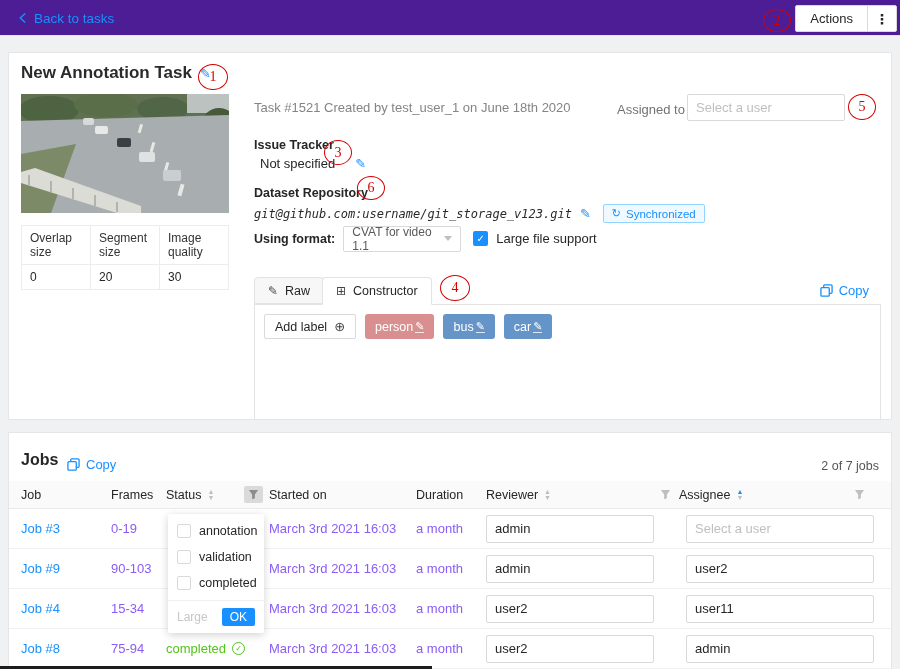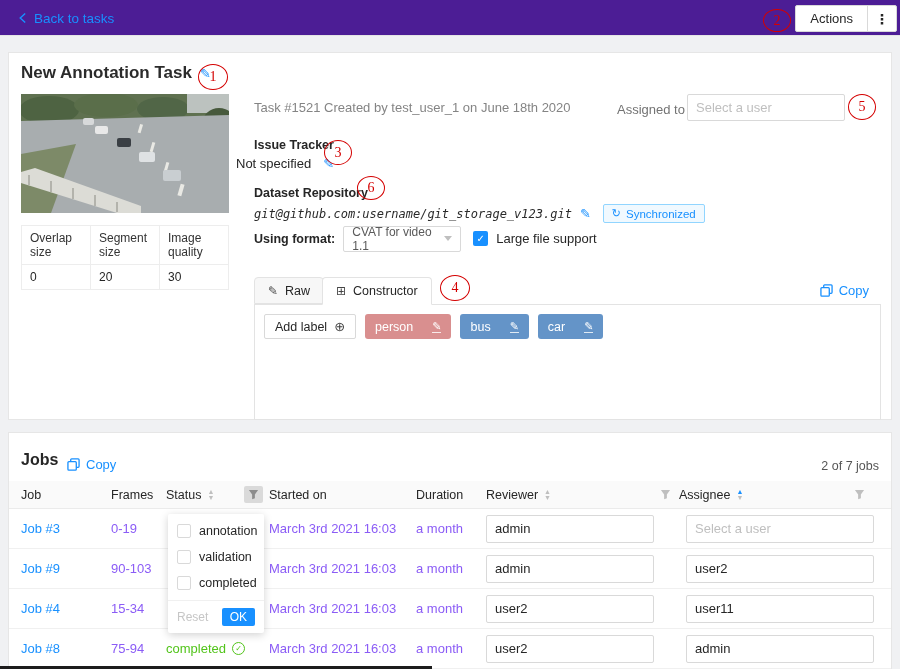--- a/index.html
+++ b/index.html
@@ -27,21 +27,21 @@
   .params-table th, .params-table td { border:1px solid #ededed; font-size:12px; padding:5px 8px; text-align:left; font-weight:400; color:#333; width:33%; }
   .params-table td { color:#262626; }
 
   .meta { position:absolute; left:245px; top:47px; font-size:13px; color:#848484; }
   .assigned-label { position:absolute; left:608px; top:49px; font-size:13px; color:#737373; }
   .assignee-input { position:absolute; left:678px; top:41px; width:158px; height:27px; border:1px solid #d9d9d9; border-radius:2px; font-size:13px; padding:0 8px; color:#262626; font-family:inherit; }
   input::placeholder { color:#bfbfbf; }
 
   .sec-label { position:absolute; font-size:12.5px; font-weight:700; color:#262626; }
   .issue-label { left:245px; top:85px; }
-  .issue-value { position:absolute; left:227px; top:103px; font-size:13px; display:flex; align-items:center; gap:12px; }
+  .issue-value { position:absolute; left:251px; top:103px; font-size:13px; display:flex; align-items:center; gap:20px; }
   .repo-label { left:245px; top:133px; }
   .repo-row { position:absolute; left:245px; top:151px; display:flex; align-items:center; gap:8px; }
   .repo-url { font-family:"DejaVu Sans Mono",monospace; font-style:italic; font-size:12px; color:#2b2b2b; }
   .sync-badge { display:flex; align-items:center; gap:5px; background:#f0f9ff; border:1px solid #91d5ff; color:#1890ff; border-radius:2px; font-size:11.5px; padding:2px 8px; margin-left:4px; }
   .sync-icon { font-size:11px; }
 
   .format-row { position:absolute; left:245px; top:172px; height:27px; display:flex; align-items:center; }
   .format-label { font-size:12.5px; font-weight:700; margin-right:8px; }
   .format-select { width:118px; height:26px; border:1px solid #d9d9d9; border-radius:2px; display:flex; align-items:center; justify-content:space-between; padding:0 8px; font-size:12px; color:#595959; cursor:pointer; }
   .caret-down { width:0; height:0; border-left:4px solid transparent; border-right:4px solid transparent; border-top:5px solid #bfbfbf; }
@@ -51,21 +51,21 @@
   .tab { position:absolute; top:224px; height:27px; display:flex; align-items:center; gap:7px; padding:0 13px; font-size:12.5px; border:1px solid #e3e3e3; border-radius:4px 4px 0 0; cursor:pointer; color:#262626; }
   .tab-raw { left:245px; background:#f7f7f7; }
   .tab-constructor { left:313px; background:#fff; height:28px; border-bottom:1px solid #fff; z-index:2; }
   .tab-icon { font-size:12px; color:#454545; }
   .copy-link { color:#1890ff; font-size:13px; display:flex; align-items:center; gap:6px; cursor:pointer; }
   .copy-top { position:absolute; right:22px; top:230px; }
 
   .label-box { position:absolute; left:245px; top:251px; width:627px; height:116px; border:1px solid #e3e3e3; background:#fff; padding:9px; display:flex; align-items:flex-start; }
   .add-label-btn { height:25px; border:1px solid #d9d9d9; border-radius:2px; background:#fff; display:flex; align-items:center; gap:7px; padding:0 10px; font-size:12.5px; cursor:pointer; }
   .plus-icon { font-size:13px; color:#434343; }
-  .chip { height:25px; border-radius:3px; color:#fff; font-size:12.5px; padding:0 10px; display:flex; align-items:center; gap:19px; margin-left:9px; cursor:pointer; }
+  .chip { height:25px; border-radius:3px; color:#fff; font-size:12.5px; padding:0 10px; display:flex; align-items:center; gap:2px; margin-left:9px; cursor:pointer; }
   .chip-pencil { color:#fff; font-size:11px; border-bottom:1px solid rgba(255,255,255,.8); line-height:11px; }
 
   
   .jobs-title { position:absolute; left:12px; top:18px; font-size:16px; font-weight:700; }
   .jobs-copy { position:absolute; left:58px; top:24px; }
   .jobs-count { position:absolute; right:12px; top:26px; font-size:12.5px; color:#555; }
   .jobs-table { position:absolute; left:0; top:48px; width:882px; }
   .thead, .trow { display:flex; align-items:center; padding:0 12px; }
   .thead { height:28px; background:#fafafa; border-bottom:1px solid #ebebeb; }
   .trow { height:40px; border-bottom:1px solid #f0f0f0; }
@@ -380,21 +380,21 @@
     </div>
     <div class="sd-item">
       <span class="sd-cb"></span>
       <span>validation</span>
     </div>
     <div class="sd-item">
       <span class="sd-cb"></span>
       <span>completed</span>
     </div>
     <div class="sd-footer">
-      <span class="sd-reset">Reset</span>
+      <span class="sd-reset">Large</span>
       <span class="sd-ok">OK</span>
     </div>
   </div>
 
   <div class="callout c1">1</div>
   <div class="callout c2">2</div>
   <div class="callout c3">3</div>
   <div class="callout c4">4</div>
   <div class="callout c5">5</div>
   <div class="callout c6">6</div>

